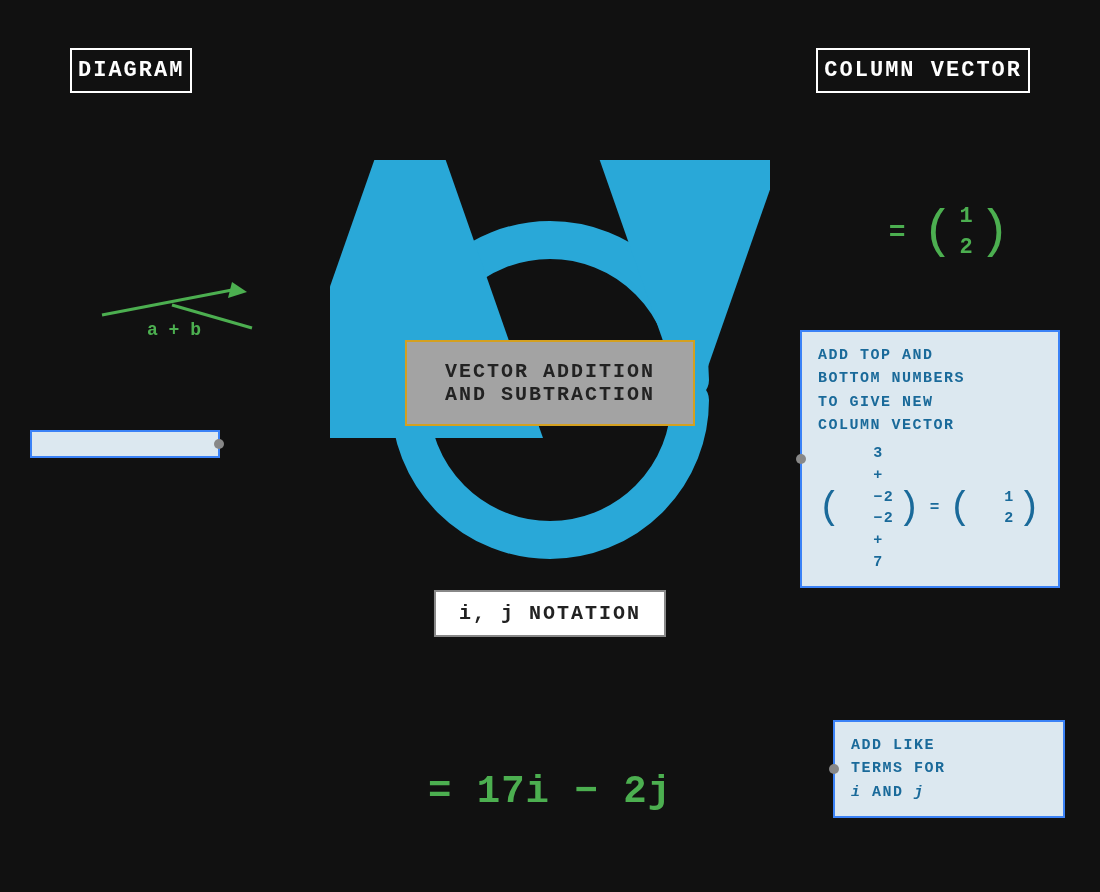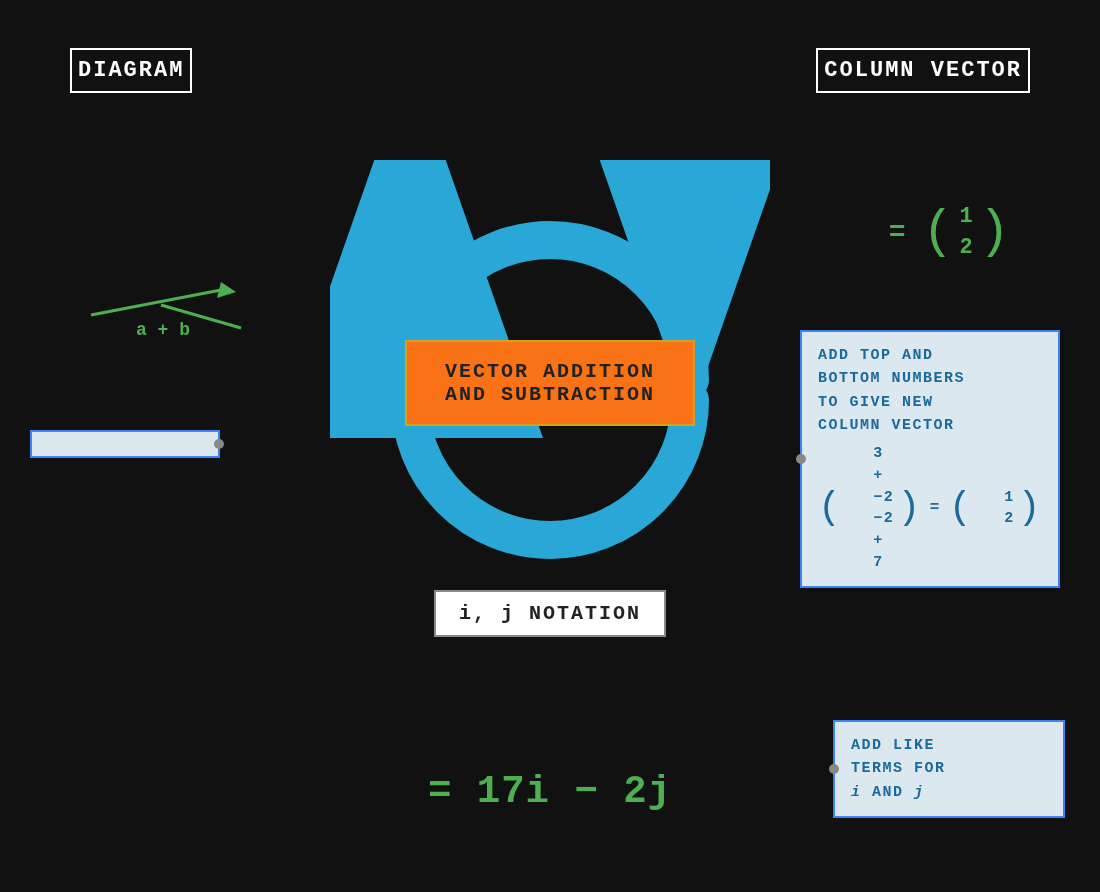--- a/index.html
+++ b/index.html
@@ -33,21 +33,21 @@
       top: 48px;
       right: 70px;
     }
 
     
     .center-box {
       position: absolute;
       top: 340px;
       left: 50%;
       transform: translateX(-50%);
-      background: #f97316;
+      background: #a3a3a3;
       border: 2.5px solid #d4a020;
       padding: 18px 38px;
       text-align: center;
       font-size: 20px;
       font-weight: bold;
       letter-spacing: 2px;
       color: #222;
       z-index: 10;
       white-space: nowrap;
     }
@@ -116,21 +116,21 @@
       top: 160px;
       left: 50%;
       transform: translateX(-50%);
       z-index: 5;
     }
 
     
     .vector-arrow {
       position: absolute;
       top: 270px;
-      left: 81px;
+      left: 92px;
     }
 
     
     .result-ij {
       position: absolute;
       bottom: 78px;
       left: 50%;
       transform: translateX(-50%);
       color: #4caf50;
       font-size: 39px;

